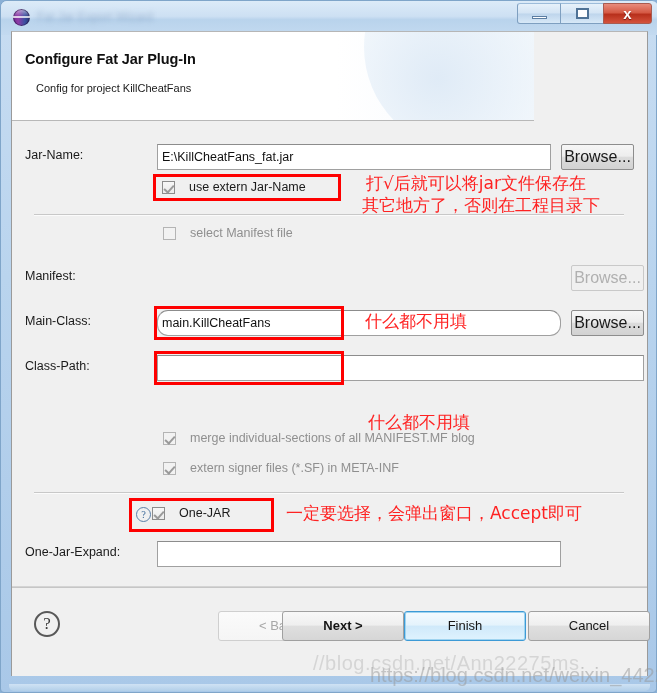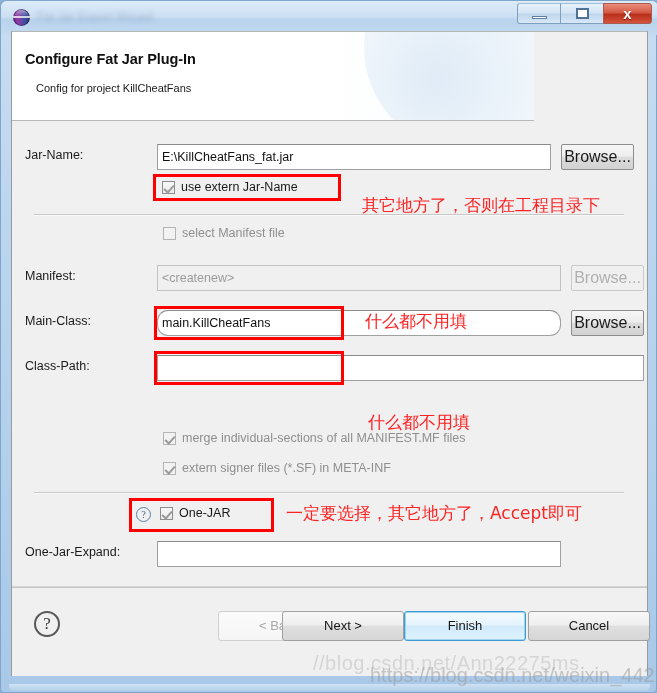--- a/index.html
+++ b/index.html
@@ -250,20 +250,21 @@
     border: solid #2f6fb5;
     border-width: 0 2px 2px 0;
     transform: rotate(42deg);
   }
   .cbox.checked.grey-check::after {
     border-color: #9a9a9a;
   }
   .cbox-label {
     font-size: 12.5px;
     color: #1a1a1a;
+    margin-left: 8px;
   }
   .cbox-label.dim {
     color: #8f8f8f;
   }
 
   .separator {
     position: absolute;
     height: 1px;
     background: #c8c8c8;
     box-shadow: 0 1px 0 #fbfbfb;
@@ -411,74 +412,74 @@
 
       <div class="label" style="left:13px; top:27px;">Jar-Name:</div>
       <div class="textfield" style="left:145px; top:23px; width:394px;">E:\KillCheatFans_fat.jar</div>
       <div class="browse-btn" style="left:549px; top:23px;">Browse...</div>
 
       <div class="checkrow" style="left:150px; top:59px;">
         <span class="cbox checked grey-check"></span>
         <span class="cbox-label">use extern Jar-Name</span>
       </div>
       <div class="red-box" style="left:141px; top:53px; width:188px; height:27px;"></div>
+      <div class="red-note" style="left:354px; top:52px;">打√后就可以将jar文件保存在</div>
       <div class="red-note" style="left:350px; top:74px;">其它地方了，否则在工程目录下</div>
 
       <div class="separator" style="left:22px; top:93px; width:590px;"></div>
 
       <div class="checkrow" style="left:151px; top:105px;">
         <span class="cbox greyed"></span>
         <span class="cbox-label dim">select Manifest file</span>
       </div>
 
       <div class="label" style="left:13px; top:148px;">Manifest:</div>
-      <div class="textfield disabled" style="left:145px; top:144px; width:404px;">&lt;createnew&gt;</div>
       <div class="browse-btn disabled" style="left:559px; top:144px;">Browse...</div>
 
       <div class="label" style="left:13px; top:193px;">Main-Class:</div>
       <div class="textfield" style="left:145px; top:189px; width:404px;border-radius:11px;">main.KillCheatFans</div>
       <div class="browse-btn" style="left:559px; top:189px;">Browse...</div>
       <div class="red-box" style="left:142px; top:185px; width:190px; height:34px;"></div>
       <div class="red-note" style="left:353px; top:190px;">什么都不用填</div>
 
       <div class="label" style="left:13px; top:238px;">Class-Path:</div>
       <div class="textfield" style="left:145px; top:234px; width:487px;"></div>
       <div class="red-box" style="left:142px; top:230px; width:190px; height:34px;"></div>
       <div class="red-note" style="left:356px; top:291px;">什么都不用填</div>
 
       <div class="checkrow" style="left:151px; top:310px;">
         <span class="cbox greyed checked grey-check"></span>
-        <span class="cbox-label dim">merge individual-sections of all MANIFEST.MF files</span>
+        <span class="cbox-label dim">merge individual-sections of all MANIFEST.MF blog</span>
       </div>
 
       <div class="checkrow" style="left:151px; top:340px;">
         <span class="cbox greyed checked grey-check"></span>
         <span class="cbox-label dim">extern signer files (*.SF) in META-INF</span>
       </div>
 
       <div class="separator" style="left:22px; top:371px; width:590px;"></div>
 
       <div class="help-icon" style="left:124px; top:386px;">?</div>
-      <div class="checkrow" style="left:148px; top:385px;text-align:center;">
+      <div class="checkrow" style="left:140px; top:385px;text-align:center;">
         <span class="cbox checked grey-check"></span>
         <span class="cbox-label">One-JAR</span>
       </div>
       <div class="red-box" style="left:117px; top:377px; width:145px; height:34px;"></div>
-      <div class="red-note" style="left:274px; top:382px;">一定要选择，其它地方了，Accept即可</div>
+      <div class="red-note" style="left:274px; top:382px;">一定要选择，会弹出窗口，Accept即可</div>
 
       <div class="label" style="left:13px; top:424px;">One-Jar-Expand:</div>
       <div class="textfield" style="left:145px; top:420px; width:404px;"></div>
 
     </div>
 
     <div id="buttonbar">
       <div id="bar-sep"></div>
       <div id="help-round">?</div>
       <div class="dlgbtn disabled" style="left:162px;margin-left:44px;">&lt; Back</div>
-      <div class="dlgbtn" style="left:270px;">Next &gt;</div>
+      <div class="dlgbtn" style="left:270px;font-weight:bold;">Next &gt;</div>
       <div class="dlgbtn default" style="left:392px;">Finish</div>
       <div class="dlgbtn" style="left:516px;">Cancel</div>
     </div>
 
   </div>
 
   <div id="bottom-glow"></div>
 </div>
 
 <div class="watermark" id="wm-back">//blog.csdn.net/Ann22275ms</div>

